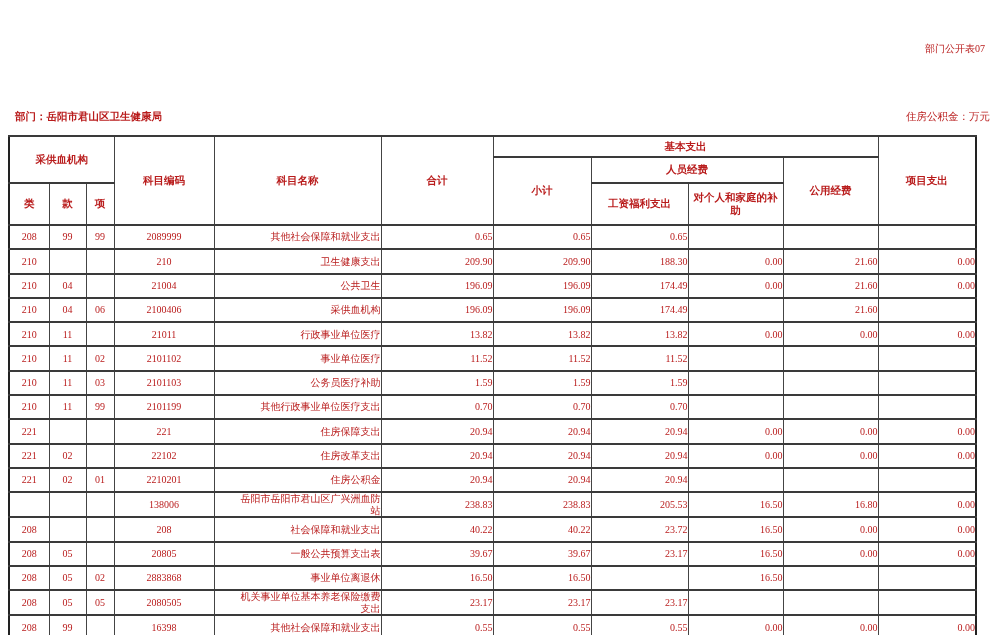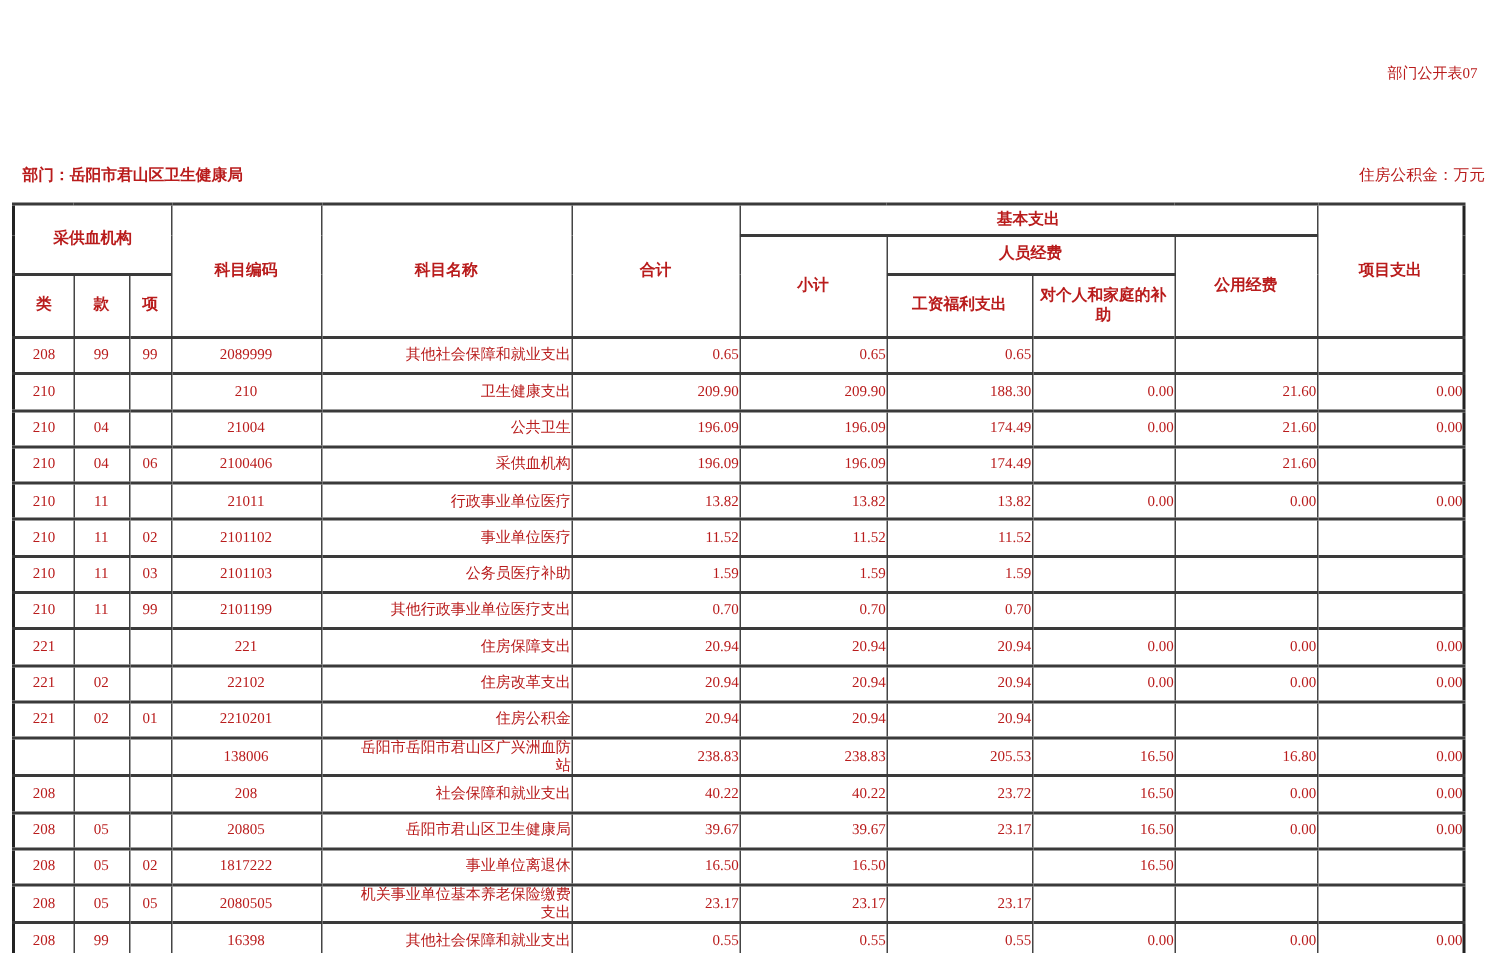--- a/index.html
+++ b/index.html
@@ -272,33 +272,33 @@
           <td class="num">23.72</td>
           <td class="num">16.50</td>
           <td class="num">0.00</td>
           <td class="num">0.00</td>
         </tr>
         <tr>
           <td class="center">208</td>
           <td class="center">05</td>
           <td class="center"></td>
           <td class="center">20805</td>
-          <td class="name">岳阳市君山区卫生健康局</td>
+          <td class="name">一般公共预算支出表</td>
           <td class="num">39.67</td>
           <td class="num">39.67</td>
           <td class="num">23.17</td>
           <td class="num">16.50</td>
           <td class="num">0.00</td>
           <td class="num">0.00</td>
         </tr>
         <tr>
           <td class="center">208</td>
           <td class="center">05</td>
           <td class="center">02</td>
-          <td class="center">1817222</td>
+          <td class="center">2883868</td>
           <td class="name">事业单位离退休</td>
           <td class="num">16.50</td>
           <td class="num">16.50</td>
           <td class="num"></td>
           <td class="num">16.50</td>
           <td class="num"></td>
           <td class="num"></td>
         </tr>
         <tr>
           <td class="center">208</td>

